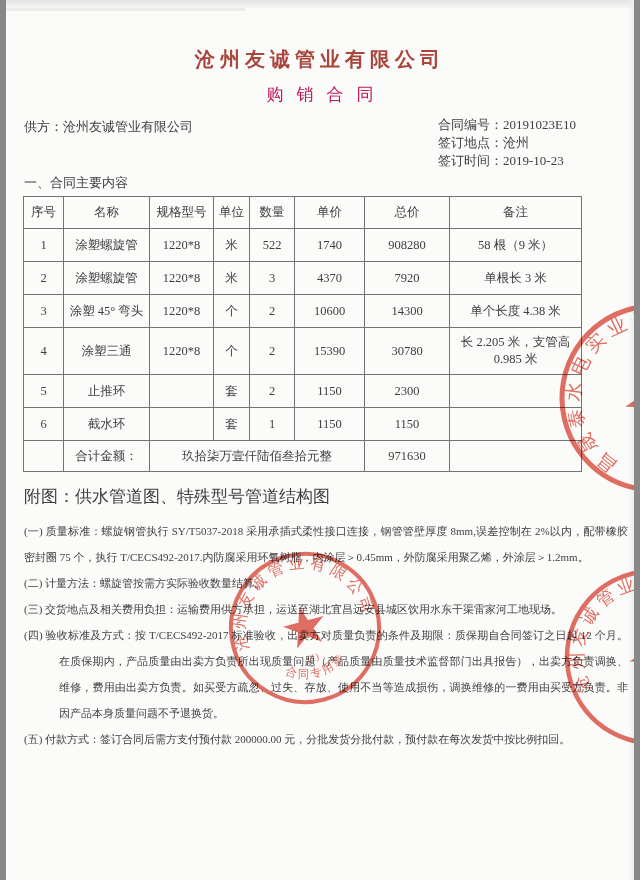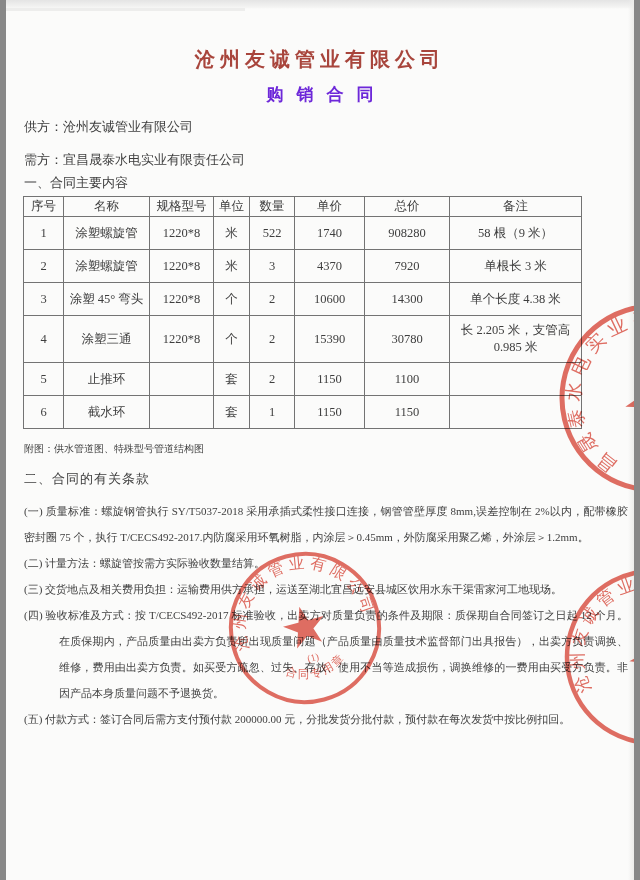--- a/index.html
+++ b/index.html
@@ -13,42 +13,42 @@
     color:#3e3e3e;
   }
   .top-strip{position:absolute;top:0;left:0;right:0;height:9px;
     background:linear-gradient(180deg,#e4e4e4 0%,#f4f4f3 80%,#fbfbfa 100%);}
   .top-strip2{position:absolute;top:8px;left:0;width:38%;height:3px;background:#ededec;}
   .edge-shade{position:absolute;top:0;right:0;width:6px;height:100%;
     background:linear-gradient(270deg,#ededeb,rgba(250,250,250,0));}
 
   .title{margin:46px 0 0;text-align:center;font-size:20px;font-weight:600;
     letter-spacing:5px;color:#a8453c;}
-  .subtitle{margin:10px 0 0;text-align:center;font-size:17px;font-weight:700;
-    letter-spacing:13px;padding-left:13px;color:#6d28d9;}
+  .subtitle{margin:10px 0 0;text-align:center;font-size:17px;font-weight:400;
+    letter-spacing:13px;padding-left:13px;color:#be185d;}
 
   .meta{position:relative;margin:13px 18px 0;height:52px;font-size:13px;}
   .meta p{margin:0;line-height:16px;}
   .meta-left{position:absolute;left:0;top:0;}
   .meta-left .buyer-line{margin-top:17px;}
   .meta-right{position:absolute;left:414px;top:-2px;}
   .meta-right p{margin:0 0 2px;}
 
   .sec1-heading{margin:3px 0 0 18px;font-size:13px;}
 
   .c-table{margin:4px 0 0 17px;border-collapse:collapse;table-layout:fixed;
     width:558px;border:1.5px solid #5d5d5d;}
   .c-table th,.c-table td{border:1px solid #737373;text-align:center;
     font-weight:normal;font-size:12.5px;color:#3e3e3e;padding:6px 2px;line-height:17px;}
-  .c-table th{padding:1px 2px;}
+  .c-table th{padding:7px 2px;}
   .c-table td{height:20px;}
   .c-table .note-cell{text-align:left;padding:7px 8px;font-size:12.5px;height:auto;}
   .c-table .total-row td{padding:5px 2px;}
 
-  .attachment{margin:13px 0 0 18px;font-size:10px;}
+  .attachment{margin:13px 0 0 18px;font-size:17px;}
   .sec2-heading{margin:14px 0 0 18px;font-size:13px;letter-spacing:1px;}
 
   .clauses{margin:10px 18px 0;width:604px;}
   .clause{margin:0;font-size:11px;line-height:26px;text-align:justify;
     text-justify:inter-ideograph;}
   .clause.hang{padding-left:35px;text-indent:-35px;}
 
   .stamp{position:absolute;mix-blend-mode:multiply;opacity:.82;pointer-events:none;}
   .stamp text{fill:#dc4f42;font-family:"Liberation Serif","DejaVu Serif",serif;}
   .stamp .ring{stroke:#dc4f42;fill:none;}
@@ -61,21 +61,25 @@
   <div class="top-strip"></div>
   <div class="top-strip2"></div>
   <div class="edge-shade"></div>
 
   <div class="title">沧州友诚管业有限公司</div>
   <div class="subtitle">购销合同</div>
 
   <div class="meta">
     <div class="meta-left">
       <p><span>供方：</span><span>沧州友诚管业有限公司</span></p>
-      <p class="buyer-line"><span>需方：</span><span>宜昌晟泰水电实业有限责任公司</span></p>
+    </div>
+    <div class="meta-right">
+      <p><span>合同编号：</span><span>20191023E10</span></p>
+      <p><span>签订地点：</span><span>沧州</span></p>
+      <p><span>签订时间：</span><span>2019-10-23</span></p>
     </div>
   </div>
 
   <div class="sec1-heading">一、合同主要内容</div>
 
   <table class="c-table">
     <colgroup>
       <col style="width:40px">
         <col style="width:86px">
         <col style="width:64px">
@@ -136,39 +140,45 @@
       <td>30780</td>
       <td>长 2.205 米，支管高 0.985 米</td>
     </tr>
     <tr>
       <td>5</td>
       <td>止推环</td>
       <td></td>
       <td>套</td>
       <td>2</td>
       <td>1150</td>
-      <td>1100</td>
+      <td>2300</td>
       <td></td>
     </tr>
     <tr>
       <td>6</td>
       <td>截水环</td>
       <td></td>
       <td>套</td>
       <td>1</td>
       <td>1150</td>
       <td>1150</td>
       <td></td>
     </tr>
+    <tr class="total-row">
+      <td></td>
+      <td>合计金额：</td>
+      <td colspan="4">玖拾柒万壹仟陆佰叁拾元整</td>
+      <td>971630</td>
+      <td></td>
+    </tr>
   </tbody>
     </table>
 
   <p class="attachment">附图：供水管道图、特殊型号管道结构图</p>
 
-  <div class="sec2-heading">二、合同的有关条款</div>
 
   <div class="clauses">
     <p class="clause">(一) 质量标准：螺旋钢管执行 SY/T5037-2018 采用承插式柔性接口连接，钢管管壁厚度 8mm,误差控制在 2%以内，配带橡胶密封圈 75 个，执行 T/CECS492-2017.内防腐采用环氧树脂，内涂层＞0.45mm，外防腐采用聚乙烯，外涂层＞1.2mm。</p>
     <p class="clause">(二) 计量方法：螺旋管按需方实际验收数量结算。</p>
     <p class="clause">(三) 交货地点及相关费用负担：运输费用供方承担，运送至湖北宜昌远安县城区饮用水东干渠雷家河工地现场。</p>
     <p class="clause hang">(四) 验收标准及方式：按 T/CECS492-2017 标准验收，出卖方对质量负责的条件及期限：质保期自合同签订之日起 12 个月。在质保期内，产品质量由出卖方负责所出现质量问题（产品质量由质量技术监督部门出具报告），出卖方负责调换、维修，费用由出卖方负责。如买受方疏忽、过失、存放、使用不当等造成损伤，调换维修的一费用由买受方负责。非因产品本身质量问题不予退换货。</p>
     <p class="clause">(五) 付款方式：签订合同后需方支付预付款 200000.00 元，分批发货分批付款，预付款在每次发货中按比例扣回。</p>
 
   </div>
 

